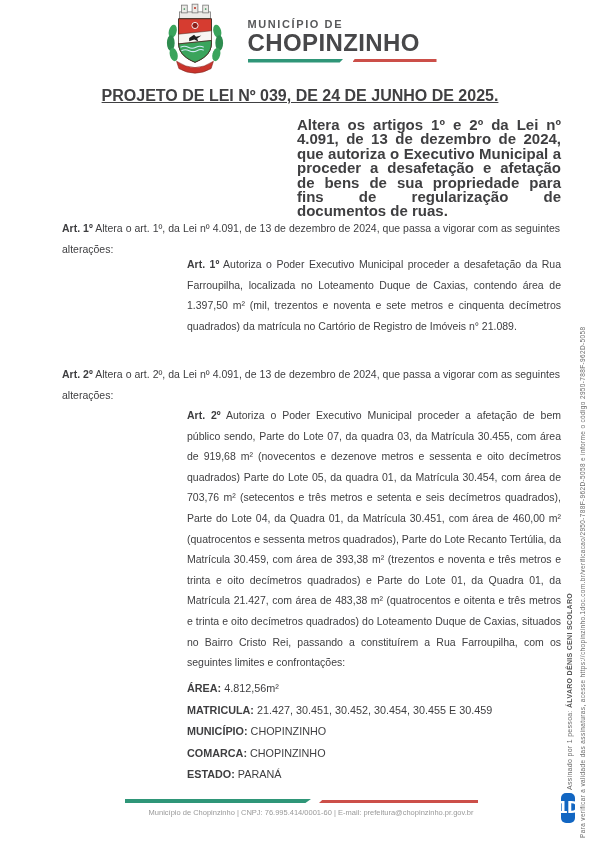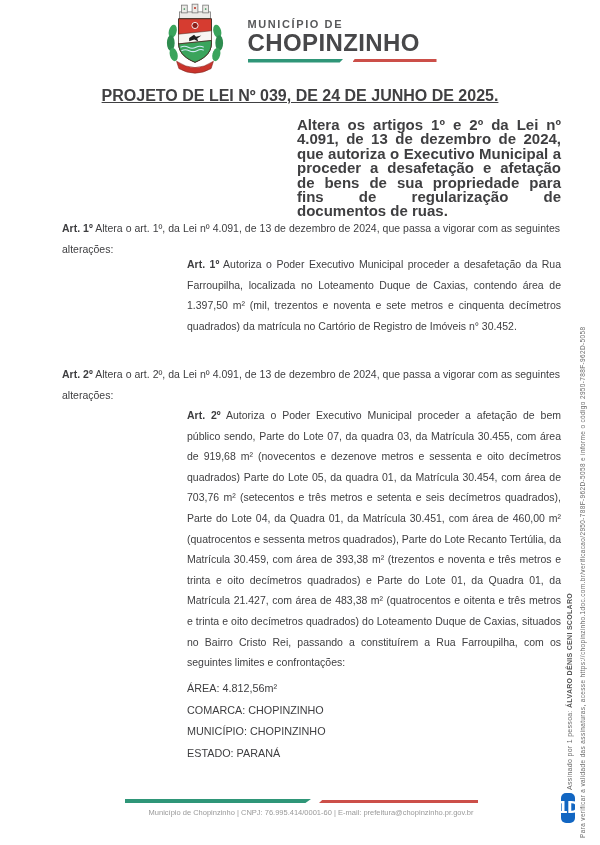--- a/index.html
+++ b/index.html
@@ -42,21 +42,21 @@
   .caput{position:absolute;left:62px;width:498px;font-size:10.5px;line-height:21px;text-align:justify;}
   .caput-1{top:218px;}
   .caput-2{top:364px;}
   .quote{position:absolute;left:187px;width:374px;font-size:10.5px;line-height:20.6px;text-align:justify;}
   .quote-1{top:254px;}
   .quote-2{top:405px;}
   .b{font-weight:bold;}
 
   
   .property{position:absolute;left:187px;top:678px;font-size:10.8px;line-height:21.5px;}
-  .prop-row .b{font-weight:normal;}
+  .prop-row .b{font-weight:bold;}
 
   
   .footer-stripe{position:absolute;top:799px;left:0;width:600px;height:5px;}
   .footer-bar-green{position:absolute;left:125px;top:0;width:186px;height:4px;background:var(--green);
     clip-path:polygon(0 0,100% 0,97% 100%,0 100%);}
   .footer-bar-red{position:absolute;left:319px;top:1px;width:159px;height:3px;background:var(--red);
     clip-path:polygon(2% 0,100% 0,100% 100%,0 100%);}
   .footer-text{position:absolute;top:808px;left:0;width:600px;text-align:center;
     font-size:7.5px;line-height:10px;color:var(--muted);padding-left:11px;}
 
@@ -114,29 +114,30 @@
         <div class="bar-red"></div>
       </div>
     </div>
   </div>
 
   <div class="doc-title">PROJETO DE LEI Nº 039, DE 24 DE JUNHO DE 2025.</div>
 
   <div class="ementa">Altera os artigos 1º e 2º da Lei nº 4.091, de 13 de dezembro de 2024, que autoriza o Executivo Municipal a proceder a desafetação e afetação de bens de sua propriedade para fins de regularização de documentos de ruas.</div>
 
   <div class="caput caput-1"><span class="b">Art. 1º</span><span> Altera o art. 1º, da Lei nº 4.091, de 13 de dezembro de 2024, que passa a vigorar com as seguintes alterações:</span></div>
-  <div class="quote quote-1"><span class="b">Art. 1º</span><span> Autoriza o Poder Executivo Municipal proceder a desafetação da Rua Farroupilha, localizada no Loteamento Duque de Caxias, contendo área de 1.397,50 m² (mil, trezentos e noventa e sete metros e cinquenta decímetros quadrados) da matrícula no Cartório de Registro de Imóveis n° 30.452.</span></div>
+  <div class="quote quote-1"><span class="b">Art. 1º</span><span> Autoriza o Poder Executivo Municipal proceder a desafetação da Rua Farroupilha, localizada no Loteamento Duque de Caxias, contendo área de 1.397,50 m² (mil, trezentos e noventa e sete metros e cinquenta decímetros quadrados) da matrícula no Cartório de Registro de Imóveis n° 21.089.</span></div>
 
   <div class="caput caput-2"><span class="b">Art. 2º</span><span> Altera o art. 2º, da Lei nº 4.091, de 13 de dezembro de 2024, que passa a vigorar com as seguintes alterações:</span></div>
   <div class="quote quote-2"><span class="b">Art. 2º</span><span> Autoriza o Poder Executivo Municipal proceder a afetação de bem público sendo, Parte do Lote 07, da quadra 03, da Matrícula 30.455, com área de 919,68 m² (novecentos e dezenove metros e sessenta e oito decímetros quadrados) Parte do Lote 05, da quadra 01, da Matrícula 30.454, com área de 703,76 m² (setecentos e três metros e setenta e seis decímetros quadrados), Parte do Lote 04, da Quadra 01, da Matrícula 30.451, com área de 460,00 m² (quatrocentos e sessenta metros quadrados), Parte do Lote Recanto Tertúlia, da Matrícula 30.459, com área de 393,38 m² (trezentos e noventa e três metros e trinta e oito decímetros quadrados) e Parte do Lote 01, da Quadra 01, da Matrícula 21.427, com área de 483,38 m² (quatrocentos e oitenta e três metros e trinta e oito decímetros quadrados) do Loteamento Duque de Caxias, situados no Bairro Cristo Rei, passando a constituírem a Rua Farroupilha, com os seguintes limites e confrontações:</span></div>
 
   <div class="property">
     <div class="prop-row"><span class="b">ÁREA:</span> <span>4.812,56m²</span></div>
+    <div class="prop-row"><span class="b">MATRICULA:</span> <span>21.427, 30.451, 30.452, 30.454, 30.455 E 30.459</span></div>
+    <div class="prop-row"><span class="b">MUNICÍPIO:</span> <span>CHOPINZINHO</span></div>
     <div class="prop-row"><span class="b">COMARCA:</span> <span>CHOPINZINHO</span></div>
-    <div class="prop-row"><span class="b">MUNICÍPIO:</span> <span>CHOPINZINHO</span></div>
     <div class="prop-row"><span class="b">ESTADO:</span> <span>PARANÁ</span></div>
   </div>
 
   <div class="footer-stripe">
     <div class="footer-bar-green"></div>
     <div class="footer-bar-red"></div>
   </div>
   <div class="footer-text">
     <div>Município de Chopinzinho | CNPJ: 76.995.414/0001-60 | E-mail: prefeitura@chopinzinho.pr.gov.br</div>
   </div>

